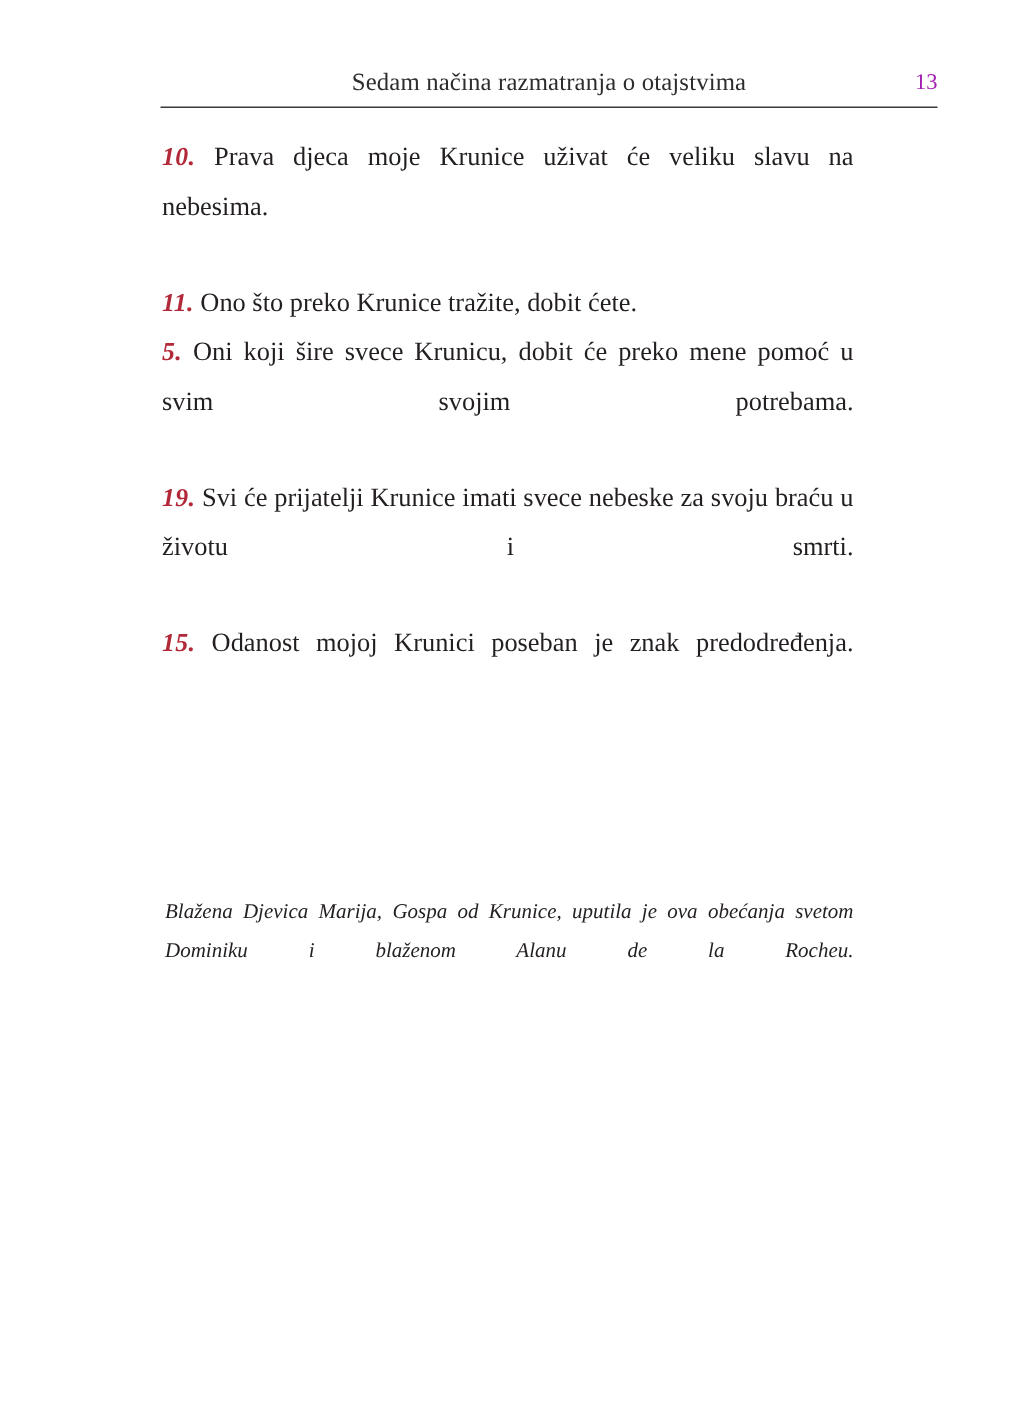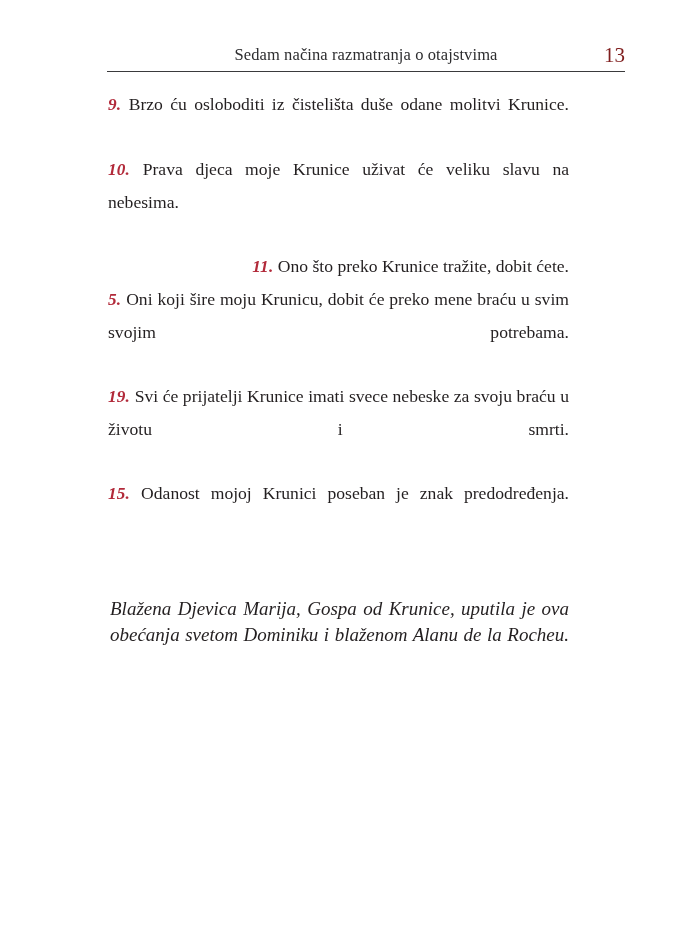--- a/index.html
+++ b/index.html
@@ -40,23 +40,23 @@
     font-size: 16.5px;
     line-height: 22px;
     color: #2d2d2f;
     letter-spacing: 0.1px;
     white-space: nowrap;
   }
   .runhead-pageno {
     position: absolute;
     right: 0;
     top: 0;
-    font-size: 21px;
+    font-size: 15px;
     line-height: 22px;
-    color: #7f1d1d;
+    color: #a21caf;
   }
   .runhead-rule {
     position: absolute;
     left: 107px;
     top: 71px;
     width: 518px;
     height: 1px;
     background: #3a3a3c;
   }
 
@@ -72,21 +72,21 @@
     margin: 0;
     font-size: 17.6px;
     line-height: 32px;
     color: #231f20;
     text-align: justify;
     text-justify: inter-word;
     -webkit-hyphens: none;
     hyphens: none;
   }
   .para.nojust {
-    text-align: right;
+    text-align: left;
   }
 
   .num {
     color: #b22a3a;
     font-weight: bold;
     font-style: italic;
     font-size: 17.2px;
     letter-spacing: 0.2px;
   }
 
@@ -98,21 +98,21 @@
   }
   .para.nojust:after { display: none; }
 
   
   .attribution {
     position: absolute;
     left: 110px;
     top: 596px;
     width: 459px;
     margin: 0;
-    font-size: 19px;
+    font-size: 14px;
     line-height: 26px;
     font-style: italic;
     color: #231f20;
     text-align: justify;
     text-justify: inter-word;
   }
   .attribution:after {
     content: "";
     display: inline-block;
     width: 100%;
@@ -125,31 +125,29 @@
 
   <div class="runhead">
     <div class="runhead-title">Sedam načina razmatranja o otajstvima</div>
     <div class="runhead-pageno">13</div>
   </div>
   <div class="runhead-rule"></div>
 
   <div class="textblock">
 
 
-    <p class="para"><span class="num">9.</span>
-      <span>Brzo ću osloboditi iz čistelišta duše odane molitvi Krunice.</span></p>
 
     <p class="para"><span class="num">10.</span>
       <span>Prava djeca moje Krunice uživat će veliku slavu na nebesima.</span></p>
 
     <p class="para nojust"><span class="num">11.</span>
       <span>Ono što preko Krunice tražite, dobit ćete.</span></p>
 
     <p class="para"><span class="num">5.</span>
-      <span>Oni koji šire moju Krunicu, dobit će preko mene braću  u svim svojim potrebama.</span></p>
+      <span>Oni koji šire svece Krunicu, dobit će preko mene pomoć  u svim svojim potrebama.</span></p>
 
     <p class="para"><span class="num">19.</span>
       <span>Svi će prijatelji Krunice imati svece nebeske za svoju braću u životu i smrti.</span></p>
 
 
     <p class="para"><span class="num">15.</span>
       <span>Odanost mojoj Krunici poseban je znak predodređenja.</span></p>
 
   </div>
 

